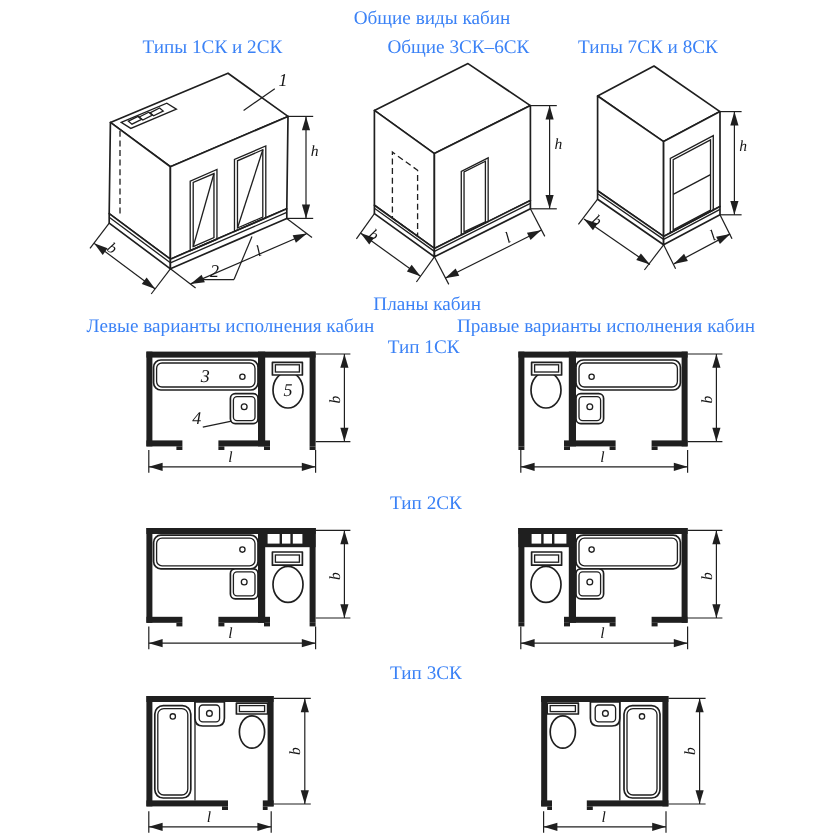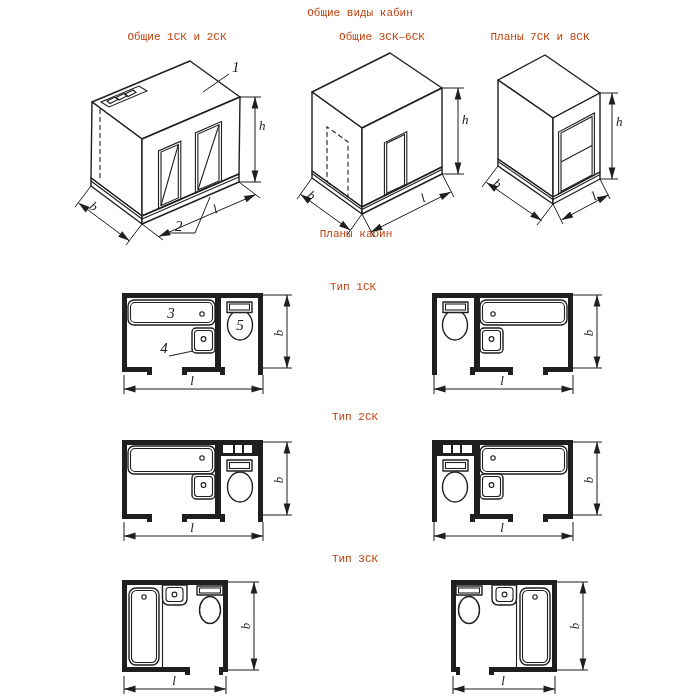--- a/index.html
+++ b/index.html
@@ -1,19 +1,19 @@
 <!DOCTYPE html>
 <html><head>
 <meta charset="utf-8">
 <style>
   html,body{margin:0;padding:0;background:#fff;}
   .stage{position:relative;width:700px;height:700px;background:#ffffff;overflow:hidden;
          font-family:"Liberation Sans",sans-serif;}
-  .lbl{position:absolute;font-size:11px;color:#c2410c;white-space:nowrap;
-       transform:translateX(-50%);font-family:Liberation Mono, monospace;}
+  .lbl{position:absolute;font-size:16px;color:#3b82f6;white-space:nowrap;
+       transform:translateX(-50%);font-family:Liberation Serif, serif;}
   svg{position:absolute;overflow:visible;}
   .w{fill:#1f1f1f;stroke:none;}
   .f{fill:#ffffff;stroke:#1f1f1f;stroke-width:1.4;stroke-linejoin:round;}
   .t{fill:none;stroke:#1f1f1f;stroke-width:1.1;}
   .d{fill:none;stroke:#1f1f1f;stroke-width:1;}
   .dash{fill:none;stroke:#1f1f1f;stroke-width:1.1;stroke-dasharray:5 3;}
   .dim-txt{font:italic 13px "Liberation Serif",serif;fill:#161616;}
   .num{font:italic 15px "Liberation Serif",serif;fill:#161616;}
   .slot{fill:#ffffff;stroke:none;}
 </style>
@@ -140,24 +140,26 @@
         <text class="dim-txt" transform="translate(128,46) rotate(-90)" text-anchor="middle">b</text>
         <line class="d" x1="2" y1="96" x2="2" y2="114"></line>
         <line class="d" x1="104" y1="96" x2="104" y2="114"></line>
         <line class="d" x1="2" y1="109" x2="104" y2="109" marker-start="url(#ar)" marker-end="url(#ar)"></line>
         <text class="dim-txt" x="52" y="105" text-anchor="middle">l</text>
       </g>
     </defs>
   </svg>
 
   <div class="lbl" style="left:360px;top:7px">Общие виды кабин</div>
-  <div class="lbl" style="left:177px;top:31px">Общие 1СК и 2СК</div>
+  <div class="lbl" style="left:177px;top:31px">Типы 1СК и 2СК</div>
   <div class="lbl" style="left:382px;top:31px">Общие 3СК–6СК</div>
-  <div class="lbl" style="left:540px;top:31px">Планы 7СК и 8СК</div>
-  <div class="lbl" style="left:356px;top:228px">Планы кабин</div>
+  <div class="lbl" style="left:540px;top:31px">Типы 7СК и 8СК</div>
+  <div class="lbl" style="left:356px;top:245px">Планы кабин</div>
+  <div class="lbl" style="left:192px;top:264px">Левые варианты исполнения кабин</div>
+  <div class="lbl" style="left:505px;top:264px">Правые варианты исполнения кабин</div>
   <div class="lbl" style="left:353px;top:281px">Тип 1СК</div>
   <div class="lbl" style="left:355px;top:411px">Тип 2СК</div>
   <div class="lbl" style="left:355px;top:553px">Тип 3СК</div>
 
   <svg style="left:55px;top:50px" width="240" height="200">
     <g>
       <path class="f" d="M135,11 L185,47 L87,89 L37,52 Z"></path>
       <path class="f" d="M37,52 L87,89 L87,166 L36,128 Z"></path>
       <path class="f" d="M87,89 L185,47 L184,124 L87,166 Z"></path>
       <path class="f" d="M36,128 L87,166 L87,174 L36,136 Z"></path>

